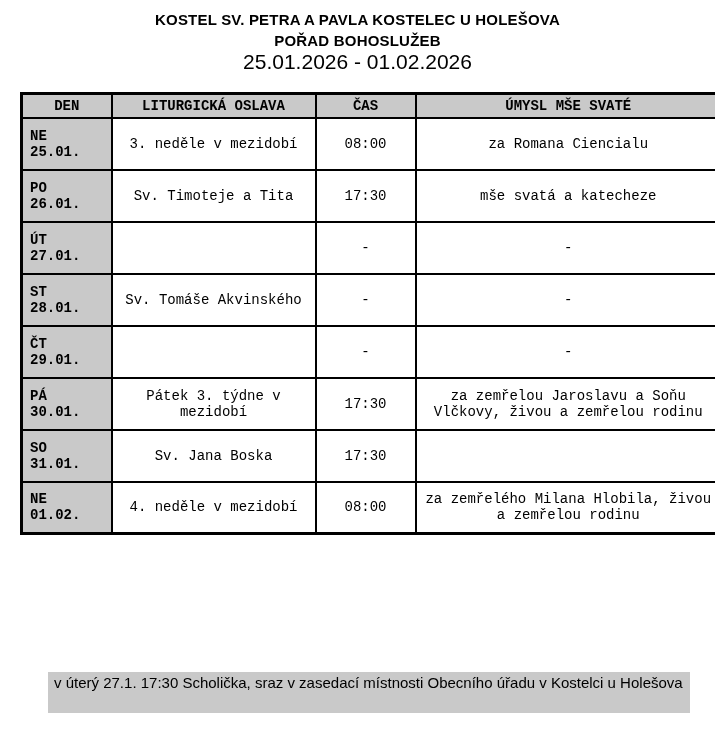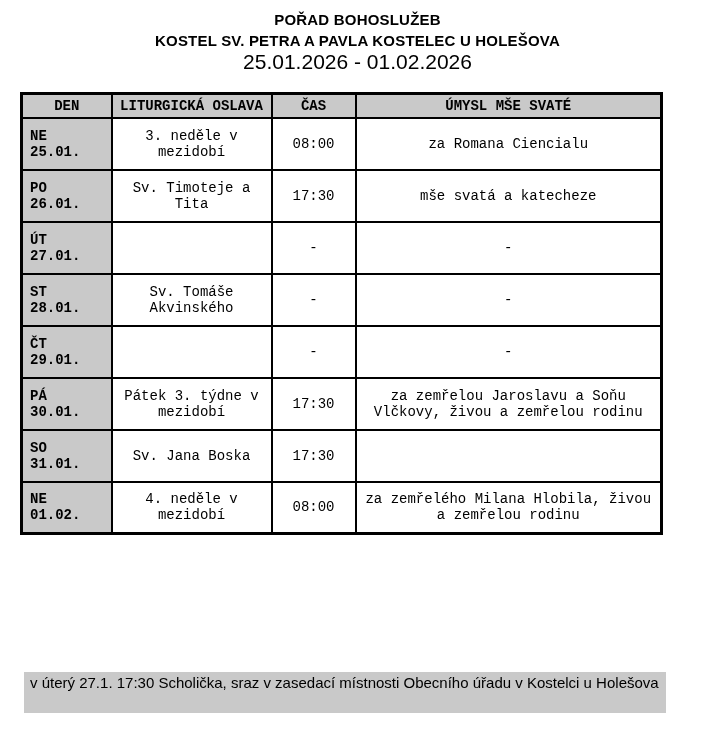--- a/index.html
+++ b/index.html
@@ -33,40 +33,40 @@
   .schedule th { background: var(--cell-gray); font-weight: bold; }
   .schedule tbody tr { height: 52px; }
   .schedule td.day-cell {
     background: var(--cell-gray);
     font-weight: bold;
     text-align: left;
     padding-left: 7px;
   }
   .schedule td.day-cell .abbr { display: inline-block; min-width: 26px; }
   .col-den { width: 90px; }
-  .col-oslava { width: 160px; }
-  .col-cas { width: 84px; margin-top: 15px; }
+  .col-oslava { width: 204px; }
+  .col-cas { width: 100px; margin-top: 15px; }
   .col-umysl { width: 306px; }
 
   .footer-note {
-    position: absolute; left: 24px; top: 672px;
+    position: absolute; left: 48px; top: 672px;
     width: 642px; min-height: 41px;
     background: var(--cell-gray);
     font-size: 15px; line-height: 20px;
     padding: 1px 6px 3px 6px;
   }
 </style>
 </head>
 <body>
 
 <div class="page">
 
   <header class="titles">
+    <div class="title-line">KOSTEL SV. PETRA A PAVLA KOSTELEC U HOLEŠOVA</div>
     <div class="title-line">POŘAD BOHOSLUŽEB</div>
-    <div class="title-line">KOSTEL SV. PETRA A PAVLA KOSTELEC U HOLEŠOVA</div>
     <div class="date-line">25.01.2026 - 01.02.2026</div>
   </header>
 
   <table class="schedule">
     <thead>
       <tr>
         <th class="col-den">DEN</th>
         <th class="col-oslava">LITURGICKÁ OSLAVA</th>
         <th class="col-cas">ČAS</th>
         <th class="col-umysl">ÚMYSL MŠE SVATÉ</th>

